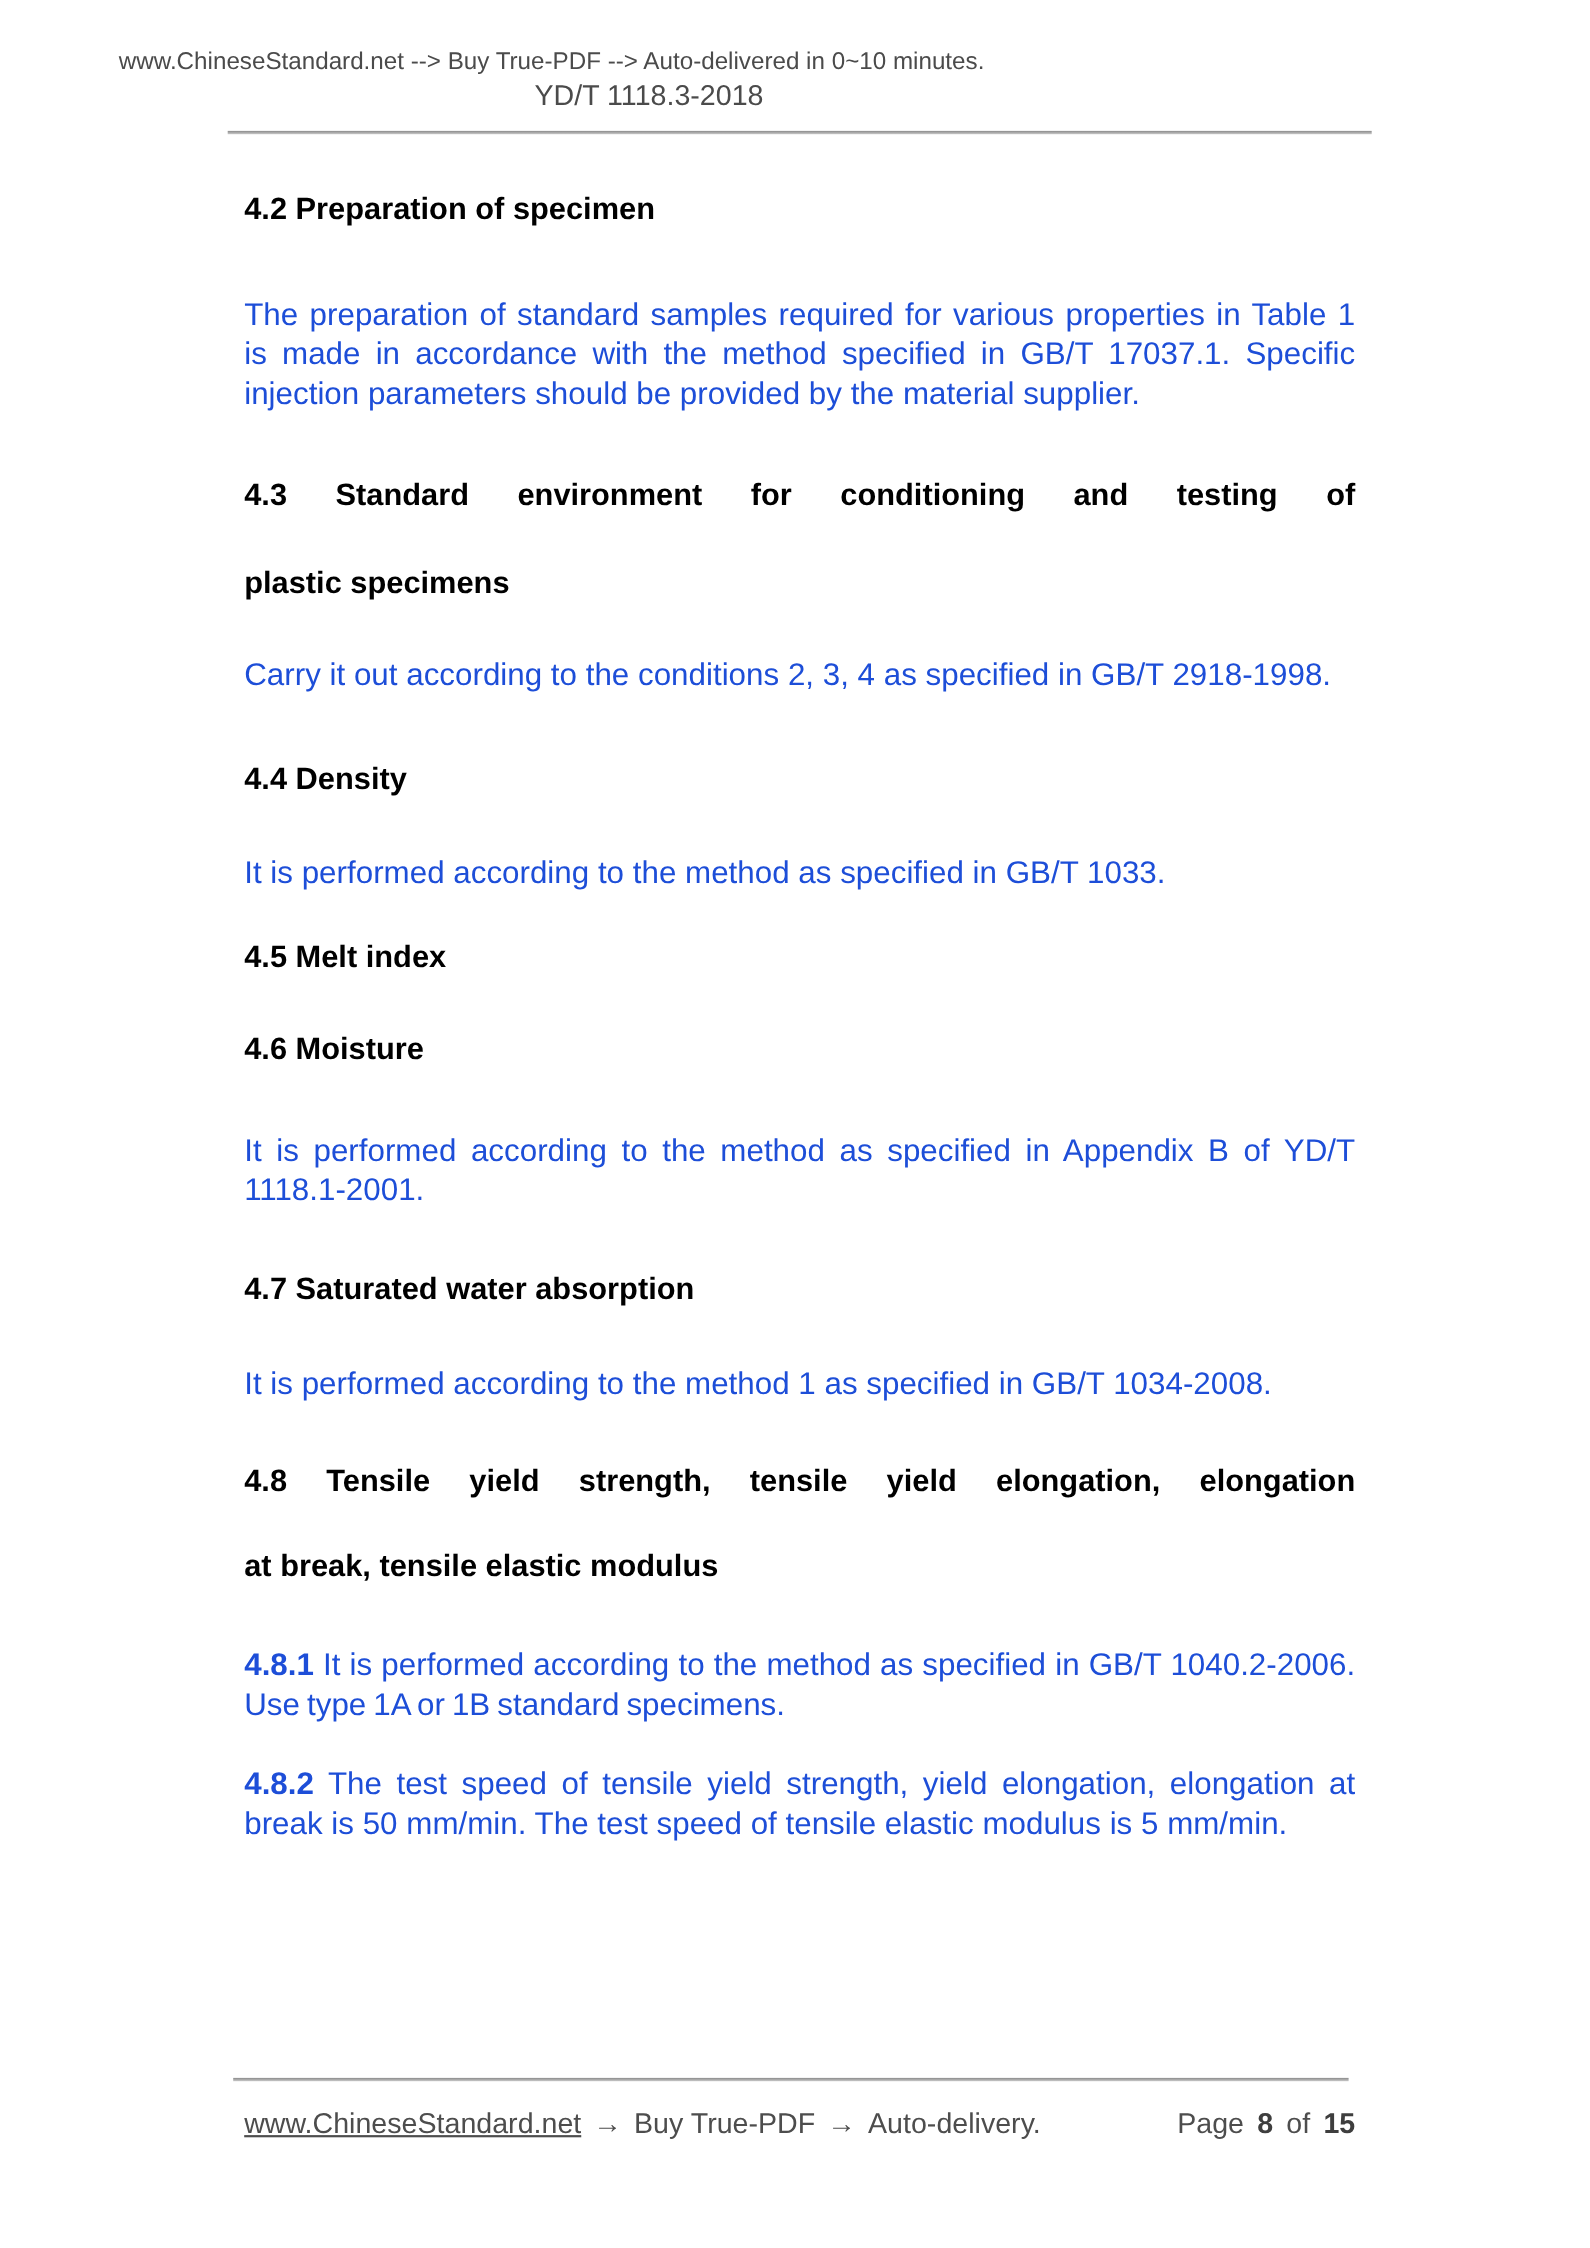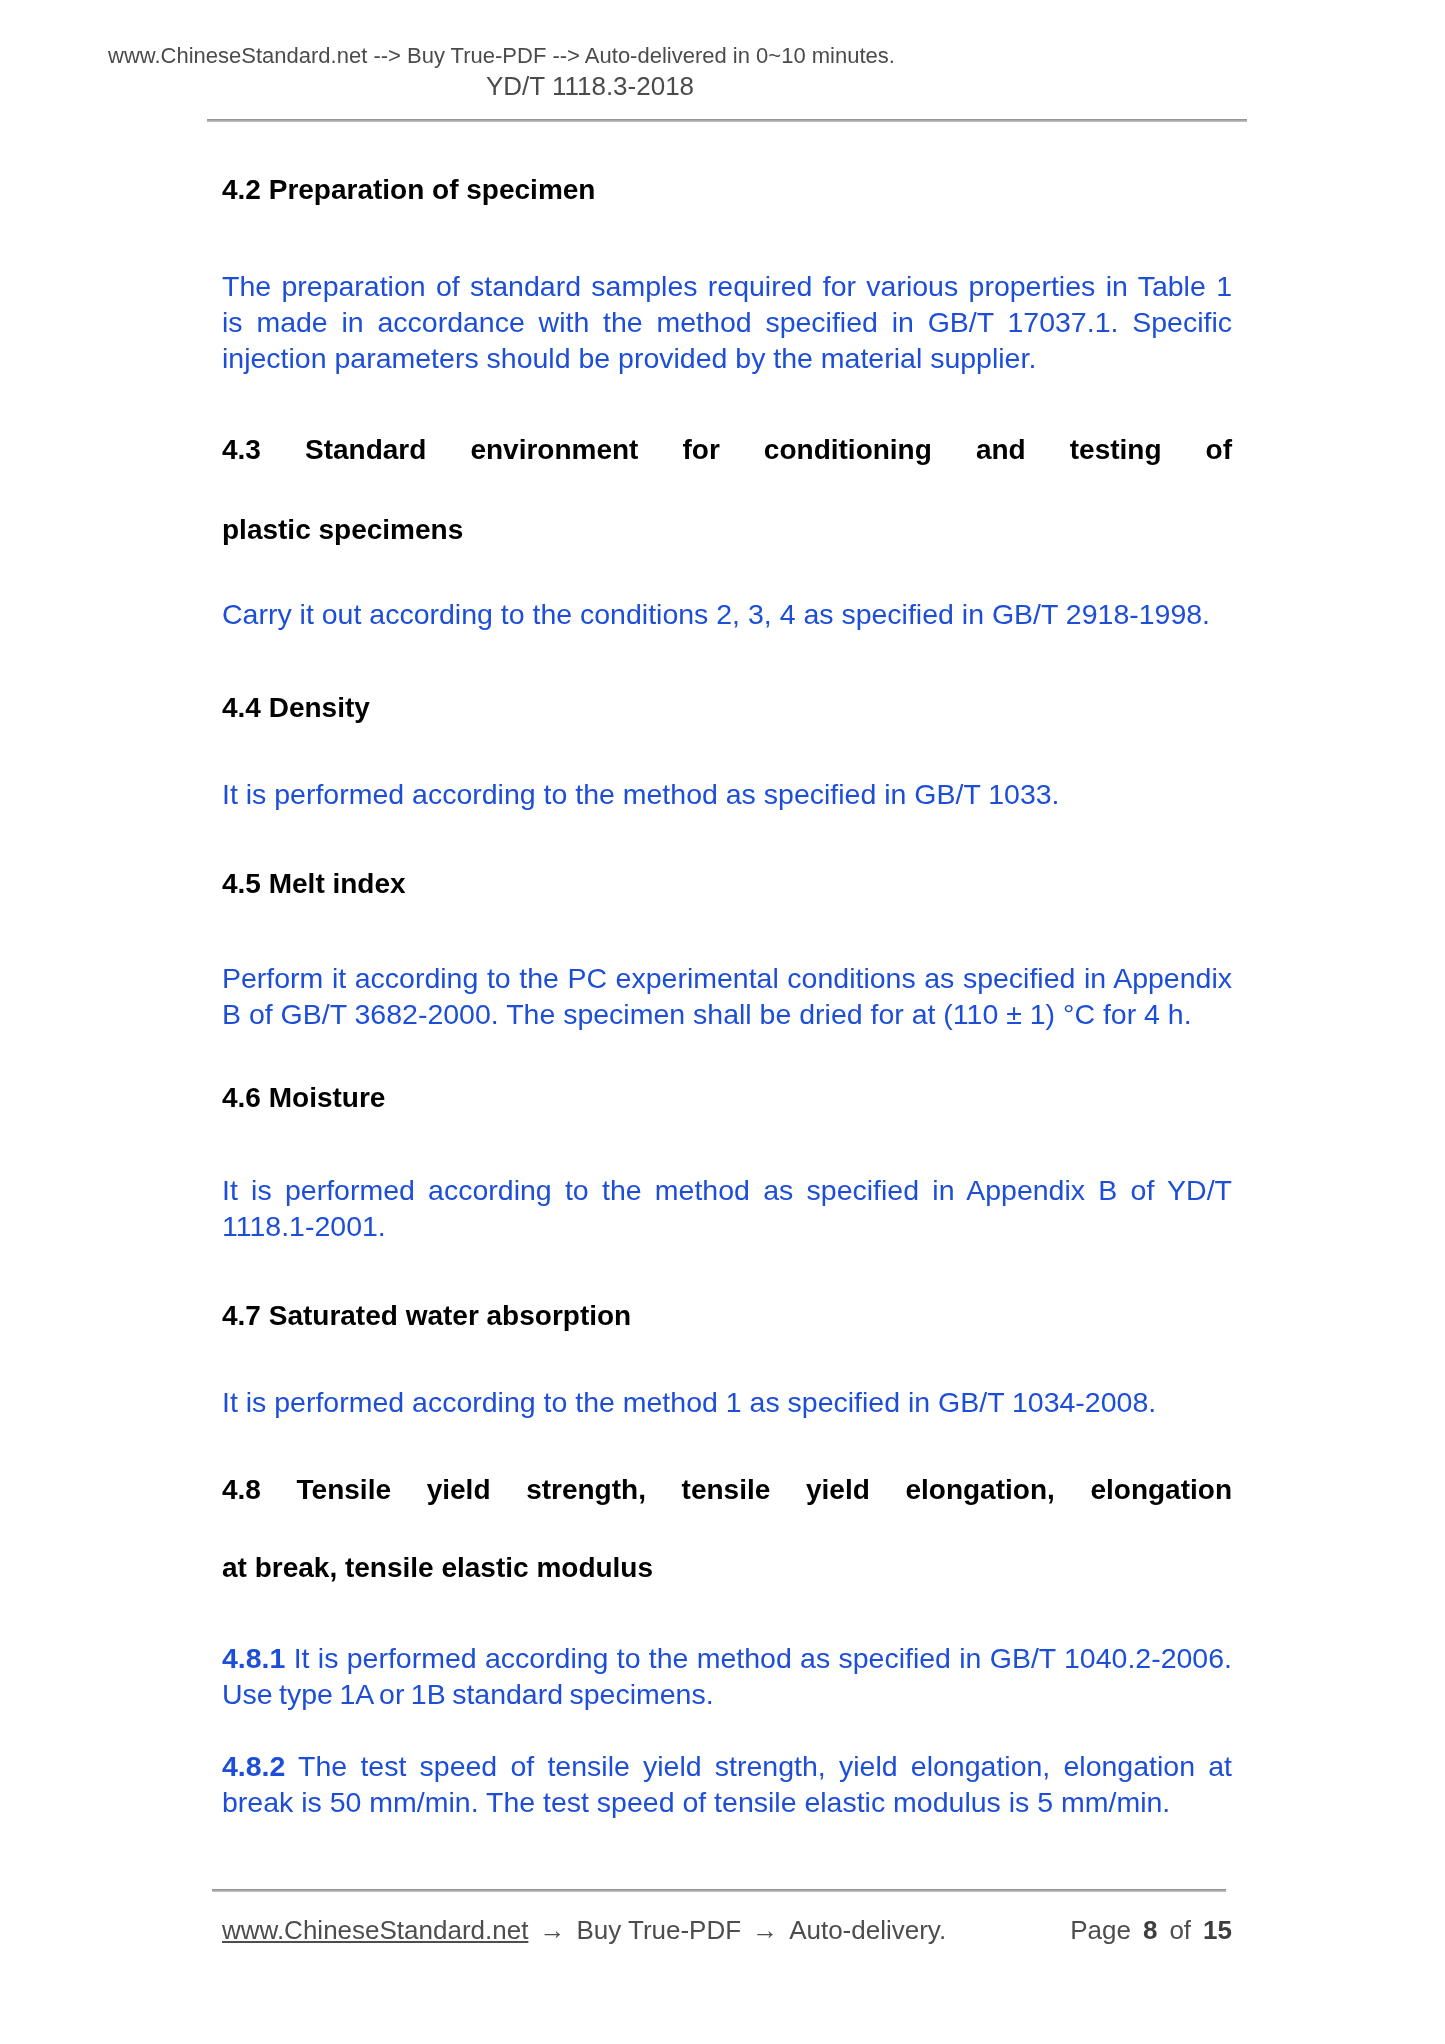--- a/index.html
+++ b/index.html
@@ -70,22 +70,21 @@
     <div class="hline" style="margin-top:172px">4.2 Preparation of specimen</div>
     <div class="para" style="margin-top:60px"><span class="clause"></span><span>The preparation of standard samples required for various properties in Table 1 is made in accordance with the method specified in GB/T 17037.1. Specific injection parameters should be provided by the material supplier.</span></div>
 
     <div class="hline stretch" style="margin-top:56px">4.3 Standard environment for conditioning and testing of</div>
     <div class="hline" style="margin-top:44px">plastic specimens</div>
     <div class="para" style="margin-top:48px"><span class="clause"></span><span>Carry it out according to the conditions 2, 3, 4 as specified in GB/T 2918-1998.</span></div>
 
     <div class="hline" style="margin-top:58px">4.4 Density</div>
     <div class="para" style="margin-top:50px"><span class="clause"></span><span>It is performed according to the method as specified in GB/T 1033.</span></div>
 
-    <div class="hline" style="margin-top:54px">4.5 Melt index</div>
-    <div class="para" style="margin-top:58px"><span class="clause"></span><span>Perform it according to the PC experimental conditions as specified in Appendix B of GB/T 3682-2000. The specimen shall be dried for at (110 ± 1) °C for 4 h.</span></div>
+    <div class="hline" style="margin-top:40px">4.5 Melt index</div>
 
     <div class="hline" style="margin-top:48px">4.6 Moisture</div>
     <div class="para" style="margin-top:56px"><span class="clause"></span><span>It is performed according to the method as specified in Appendix B of YD/T 1118.1-2001.</span></div>
 
     <div class="hline" style="margin-top:54px">4.7 Saturated water absorption</div>
     <div class="para" style="margin-top:50px"><span class="clause"></span><span>It is performed according to the method 1 as specified in GB/T 1034-2008.</span></div>
 
     <div class="hline stretch" style="margin-top:52px">4.8 Tensile yield strength, tensile yield elongation, elongation</div>
     <div class="hline" style="margin-top:42px">at break, tensile elastic modulus</div>
     <div class="para tight" style="margin-top:54px"><span class="clause">4.8.1</span><span> It is performed according to the method as specified in GB/T 1040.2-2006. Use type 1A or 1B standard specimens.</span></div>

